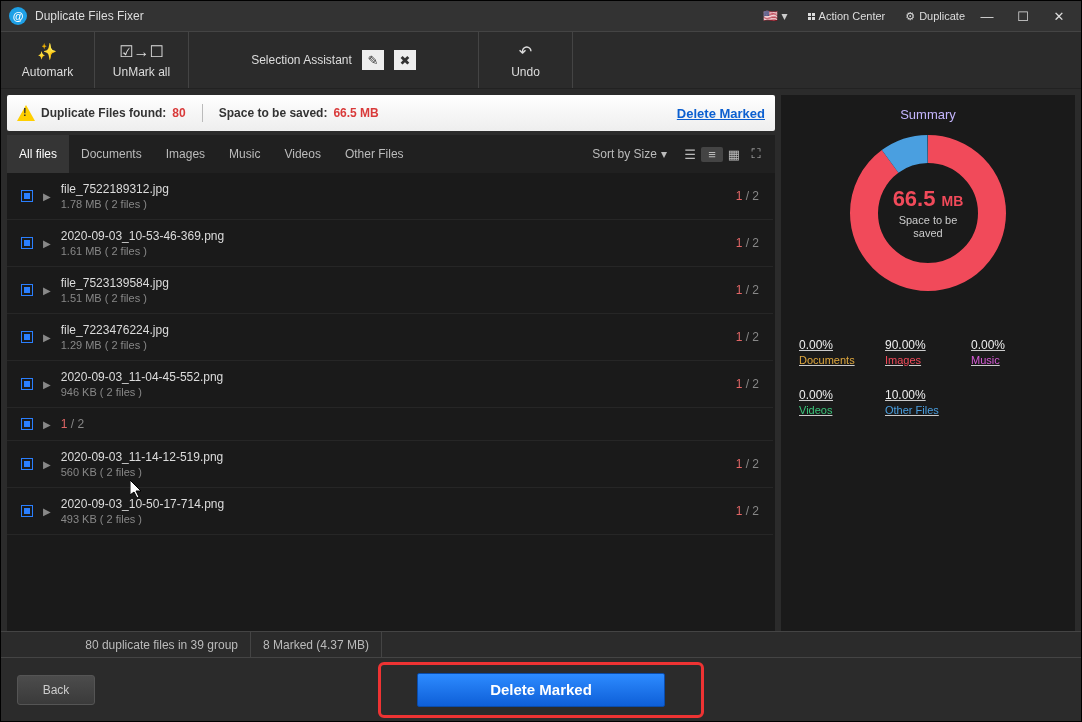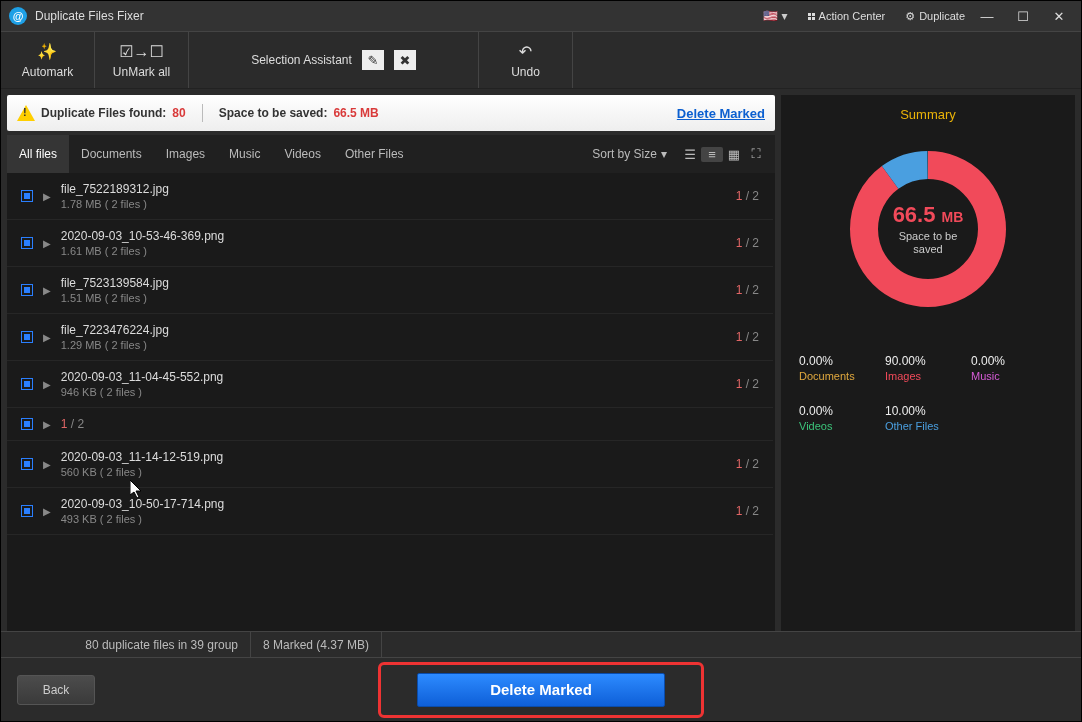--- a/index.html
+++ b/index.html
@@ -58,29 +58,29 @@
     
     .status { height: 26px; background: #2b2b2b; border-top: 1px solid #444; display: flex; align-items: center; font-size: 12px; color: #bbb; }
     .status .cell { padding: 0 12px; height: 26px; line-height: 26px; border-right: 1px solid #444; text-align: right; }
     
     .bottom { height: 64px; background: #2b2b2b; border-top: 1px solid #444; position: relative; display: flex; align-items: center; padding: 0 16px; }
     .back-btn { width: 78px; height: 30px; background: linear-gradient(#4c4c4c,#3a3a3a); border: 1px solid #555; border-radius: 3px; color: #ccc; font-size: 12px; display: flex; align-items: center; justify-content: center; cursor: pointer; }
     .delete-wrap { position: absolute; left: 50%; top: 50%; transform: translate(-50%,-50%); border: 3px solid #e33; border-radius: 6px; padding: 8px 36px; }
     .delete-btn { width: 248px; height: 34px; background: linear-gradient(#2d8bff,#0e5fd8); border: 1px solid #0a4cab; color: #fff; font-size: 15px; font-weight: bold; display: flex; align-items: center; justify-content: center; cursor: pointer; border-radius: 2px; }
     
     .summary { background: #1a1a1a; height: 100%; padding: 12px; }
-    .summary h2 { color: #eab308; font-size: 13px; font-weight: normal; text-align: center; margin-bottom: 22px; }
+    .summary h2 { color: #c4b5fd; font-size: 13px; font-weight: normal; text-align: center; margin-bottom: 6px; }
     .donut-wrap { display: flex; justify-content: center; margin-bottom: 40px; }
     .donut { width: 170px; height: 170px; position: relative; }
     .donut svg { transform: rotate(-90deg); }
     .donut-center { position: absolute; inset: 0; display: flex; flex-direction: column; align-items: center; justify-content: center; }
     .donut-center .big { color: #f14a5a; font-size: 22px; font-weight: bold; }
     .donut-center .big .u { font-size: 14px; }
     .donut-center .s { color: #ccc; font-size: 11px; text-align: center; line-height: 1.2; margin-top: 2px; }
-    .stats { display: grid; grid-template-columns: 1fr 1fr 1fr; row-gap: 22px; padding: 0 6px; }
+    .stats { display: grid; grid-template-columns: 1fr 1fr 1fr; row-gap: 22px; padding: 0 6px; text-decoration: underline; }
     .stat .pct { color: #eee; font-size: 12px; }
     .stat .lbl { font-size: 11px; margin-top: 2px; }
     .c-doc { color: #e0a83e; }
     .c-img { color: #f14a5a; }
     .c-mus { color: #d65bd6; }
     .c-vid { color: #3bc47a; }
     .c-oth { color: #4a9fe0; }
     .cursor { position: absolute; }
   </style>
 </head>

